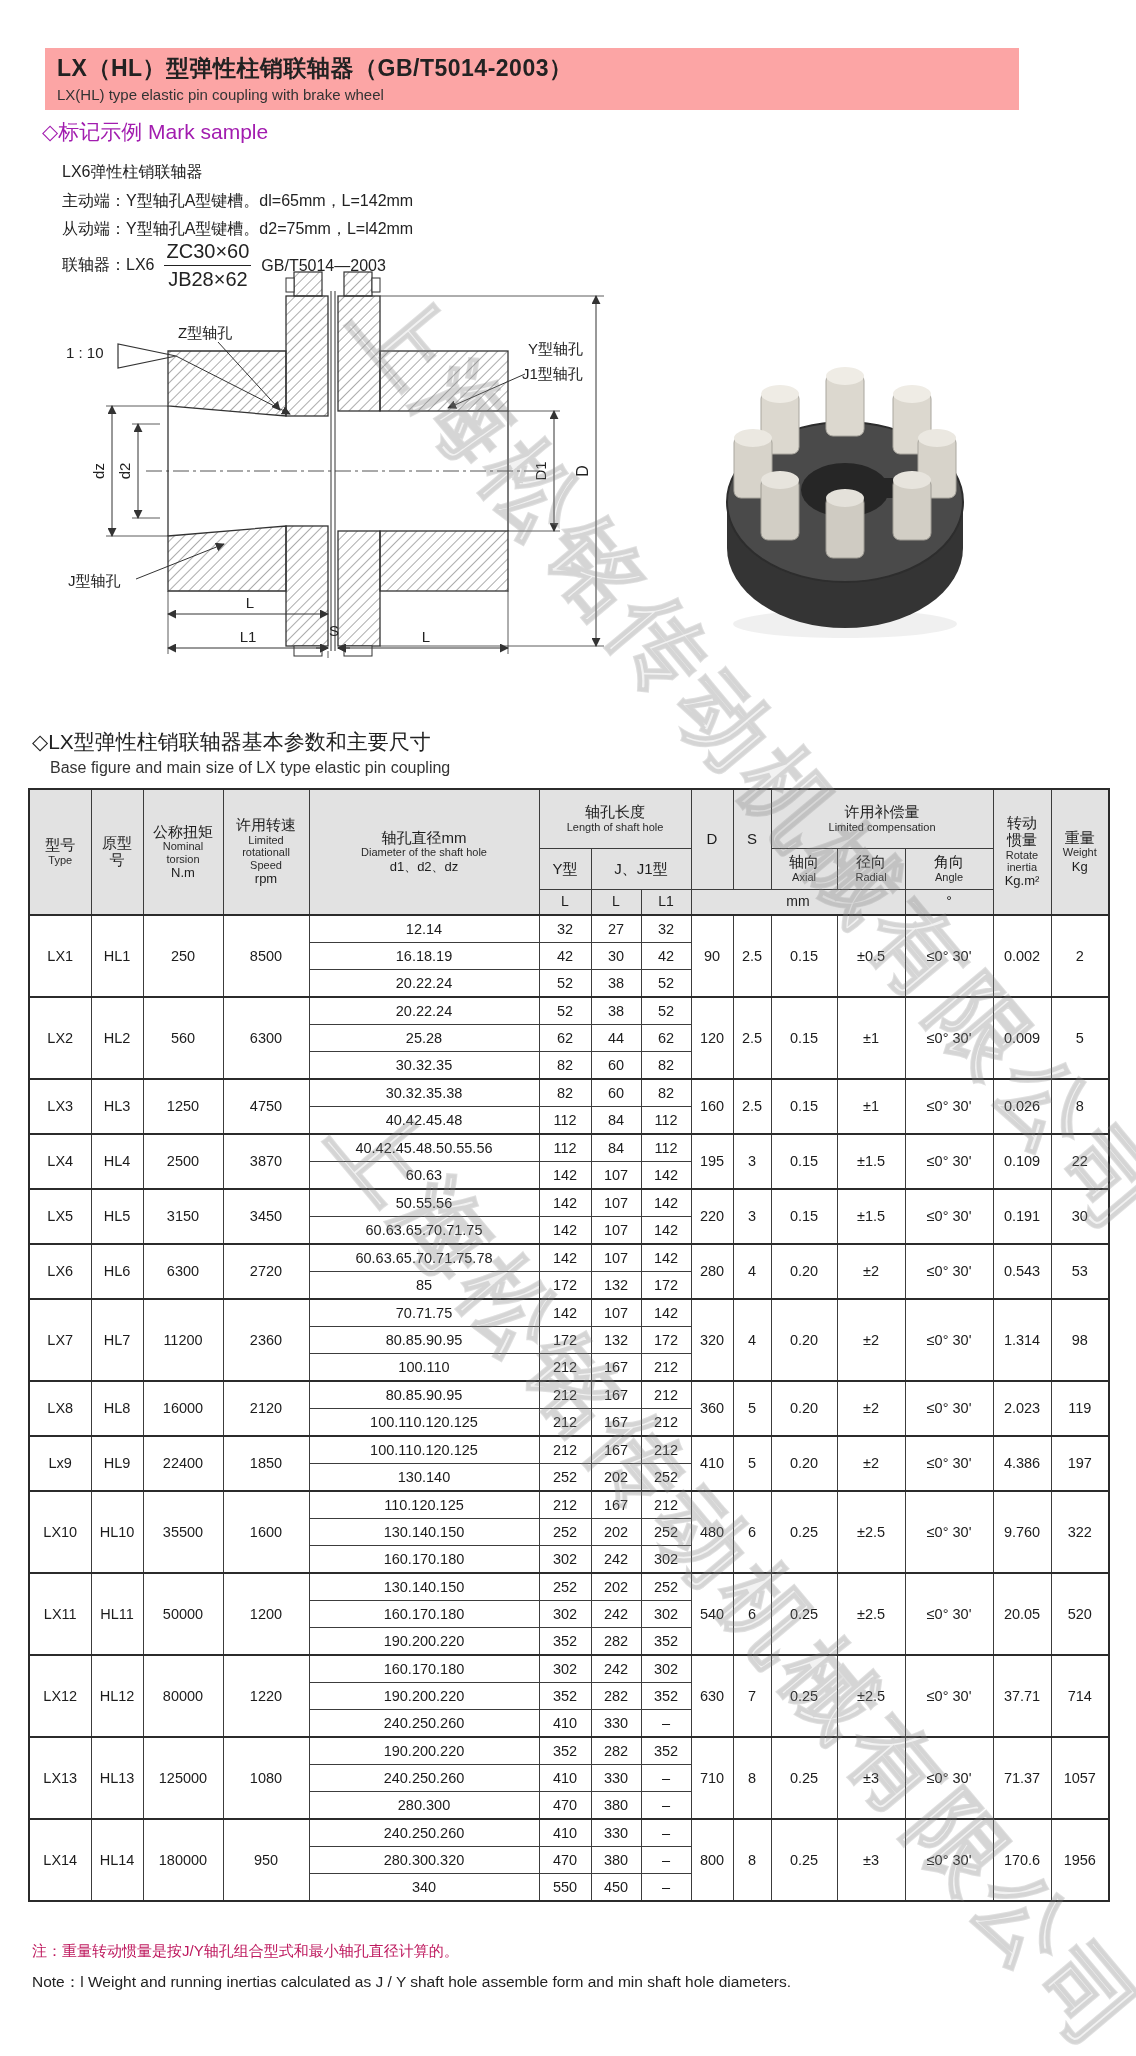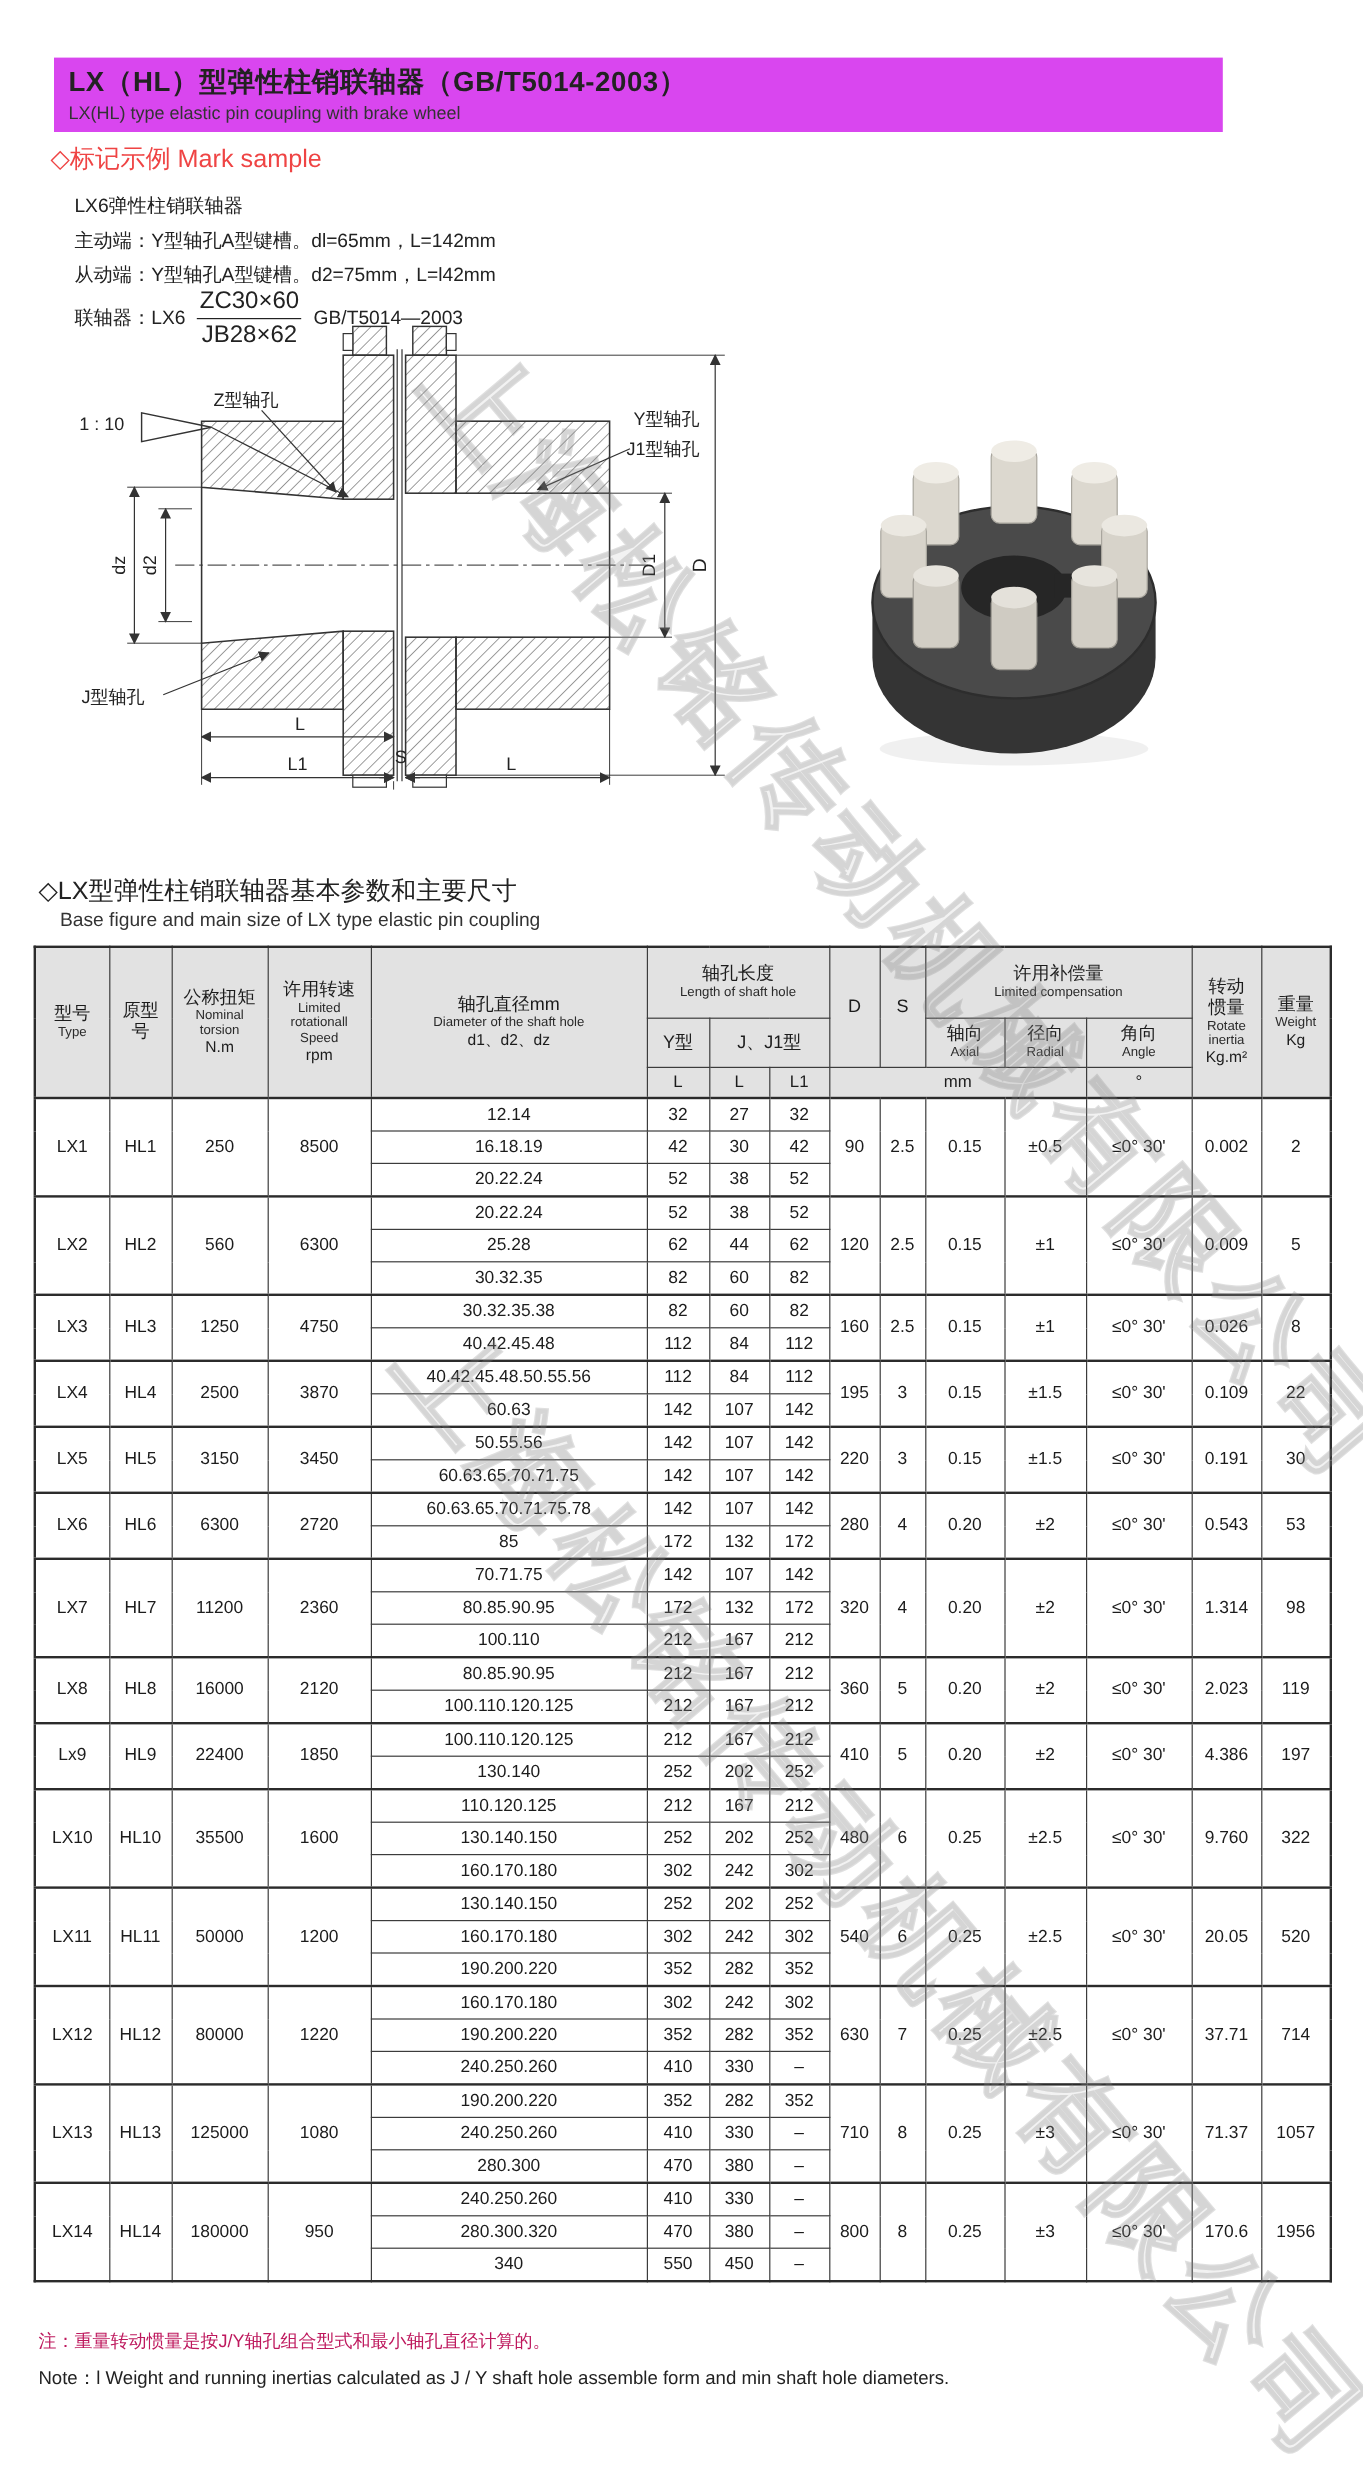--- a/index.html
+++ b/index.html
@@ -2,25 +2,25 @@
 <html><head>
 <meta charset="utf-8">
 <style>
   html,body{margin:0;padding:0;}
   body{
     width:1136px;height:2056px;position:relative;background:#fff;
     font-family:"Liberation Sans","DejaVu Sans",sans-serif;color:#1c1c1c;
     overflow:hidden;
   }
   
-  .title-band{position:absolute;left:45px;top:48px;width:974px;background:#d946ef;padding:5px 10px 7px 12px;box-sizing:border-box;}
+  .title-band{position:absolute;left:45px;top:48px;width:974px;background:#fca5a5;padding:5px 10px 7px 12px;box-sizing:border-box;}
   .doc-title{font-size:23px;font-weight:bold;letter-spacing:.5px;color:#222;}
   .doc-subtitle{font-size:15px;color:#333;margin-top:2px;}
   
-  .mark-heading{position:absolute;left:42px;top:118px;font-size:21px;color:#ef4444;}
+  .mark-heading{position:absolute;left:42px;top:118px;font-size:21px;color:#a21caf;}
   .mark-block{position:absolute;left:62px;top:160px;font-size:16px;color:#222;}
   .mark-line{position:absolute;left:0;white-space:nowrap;}
   .ml1{top:2px;} .ml2{top:31px;} .ml3{top:59px;}
   .mark-formula{position:absolute;left:0;top:79px;display:flex;align-items:center;white-space:nowrap;}
   .fraction{display:inline-block;text-align:center;margin:0 10px;font-size:20px;line-height:1.25;}
   .fraction .top{display:block;border-bottom:1.5px solid #222;padding:0 2px 1px;}
   .fraction .bot{display:block;padding-top:1px;}
   
   .drawing{position:absolute;left:28px;top:246px;}
   .photo{position:absolute;left:695px;top:322px;}

